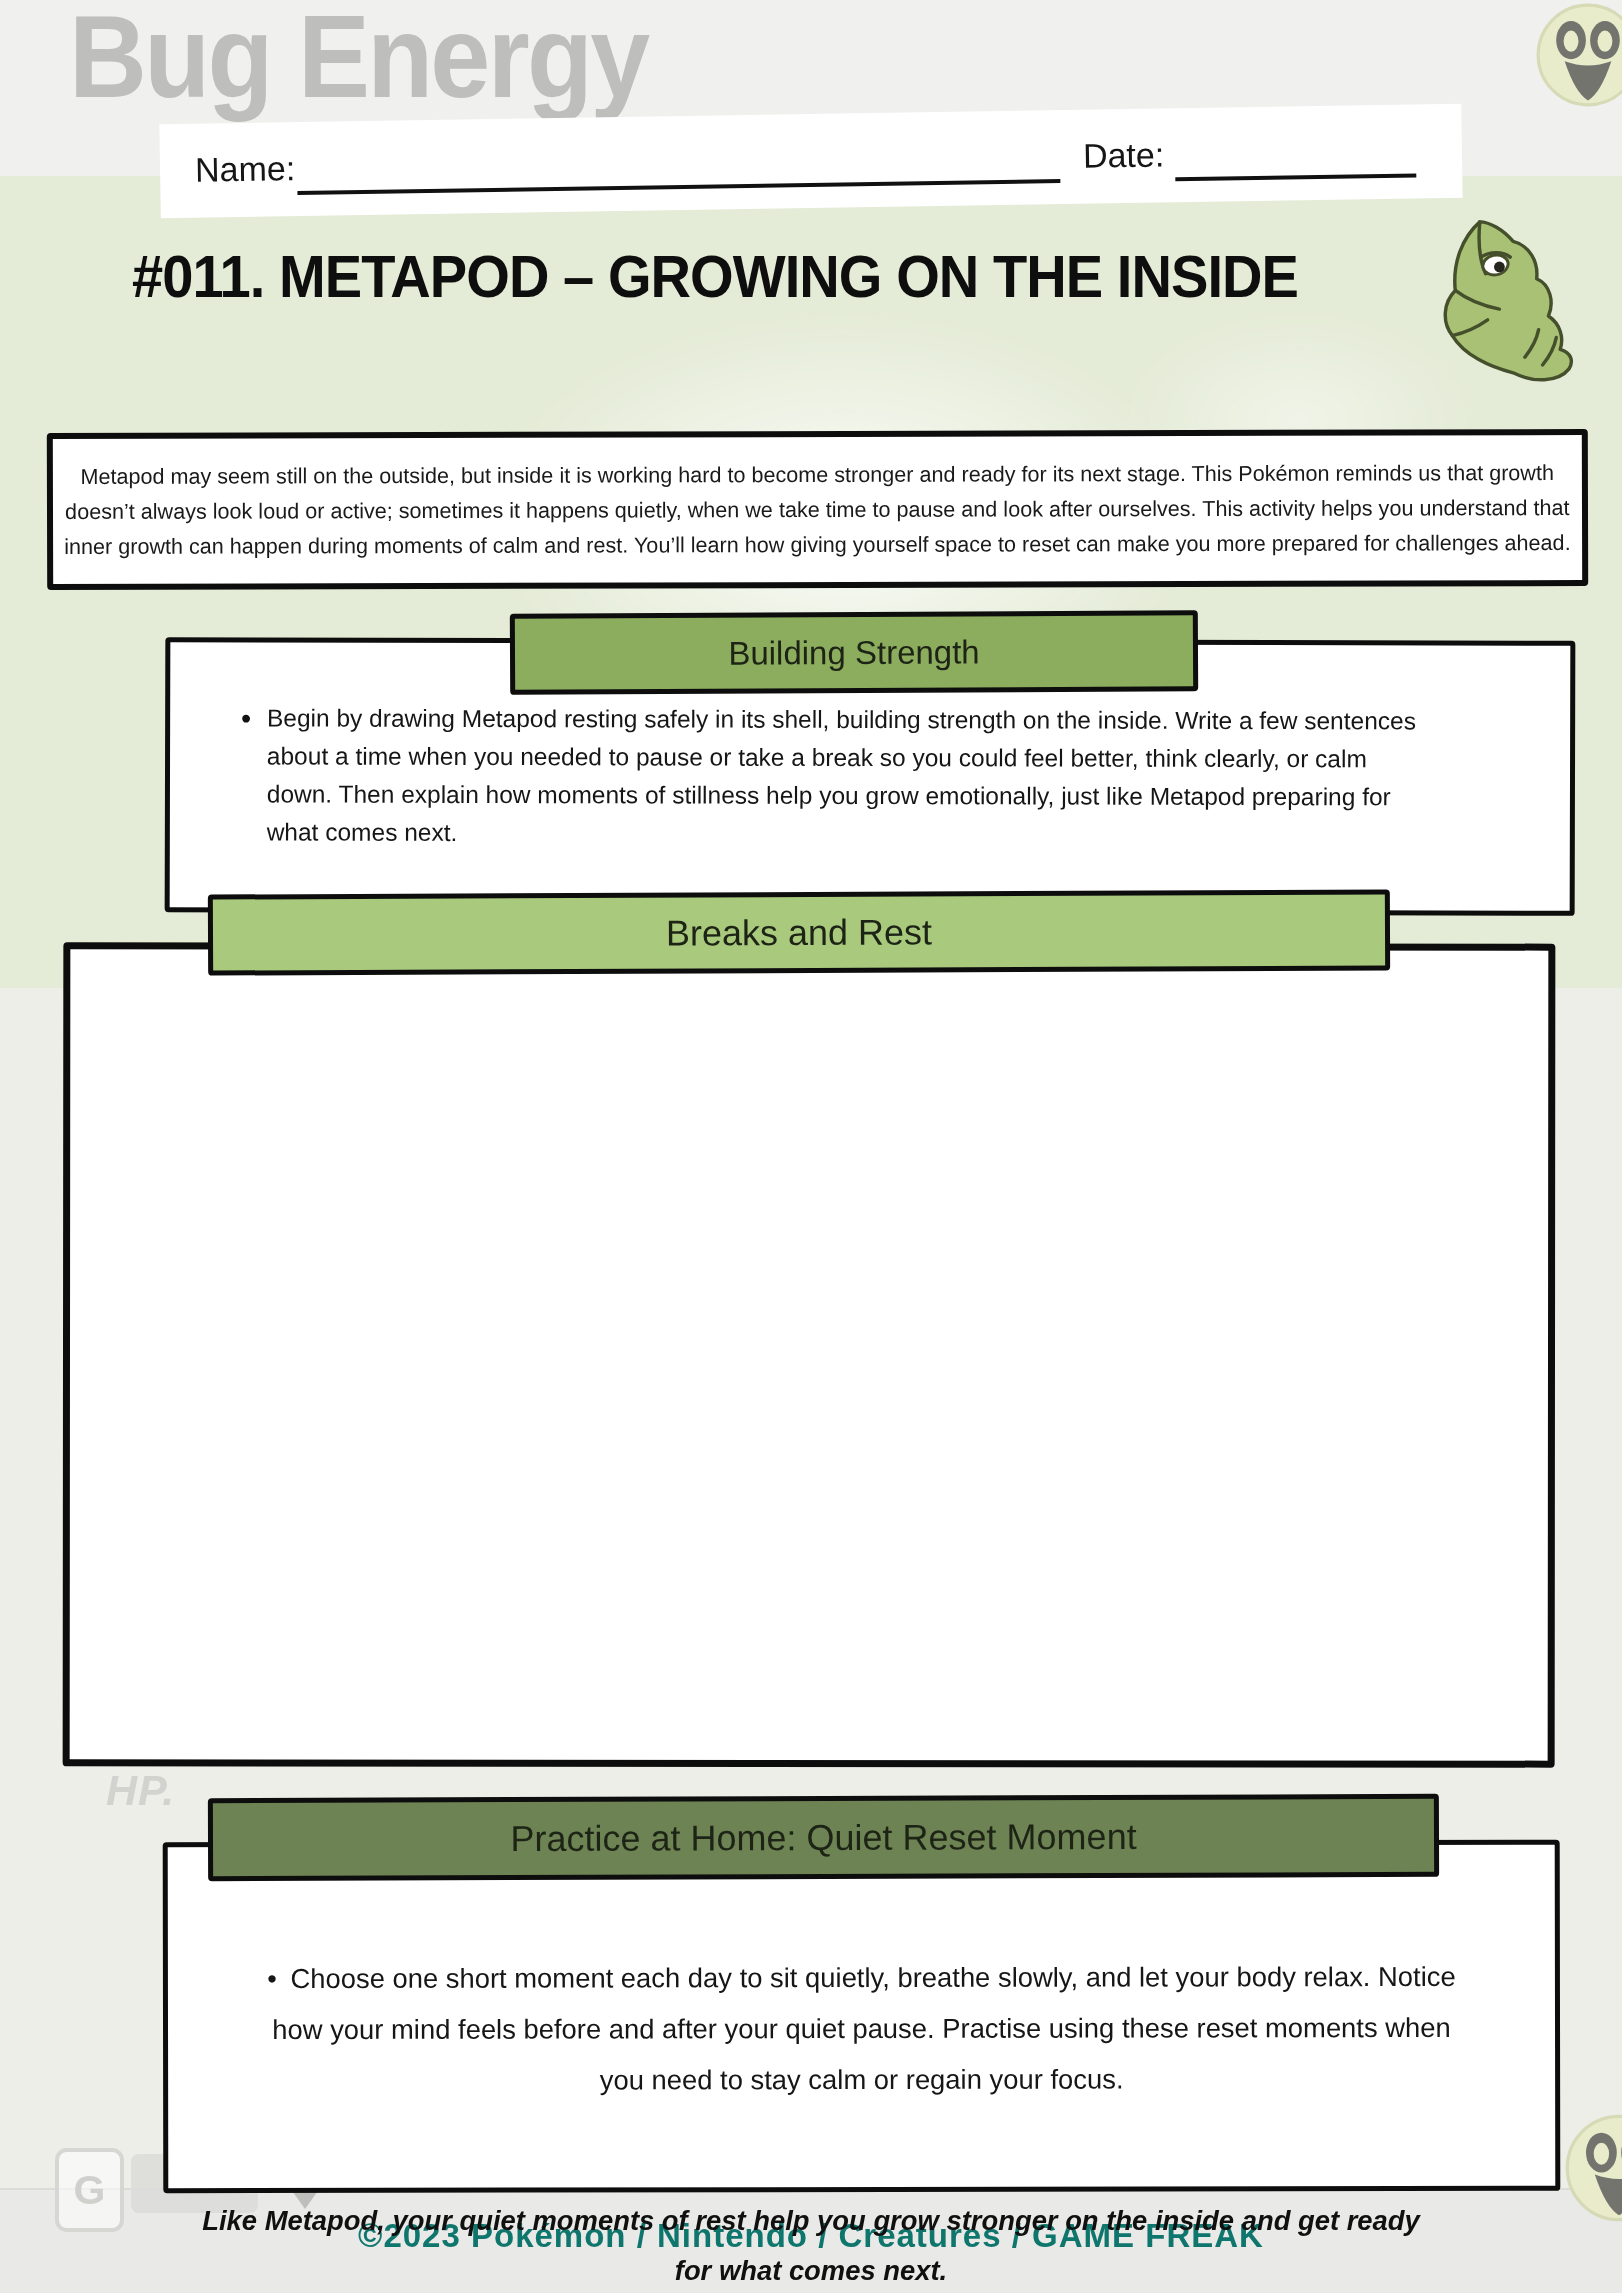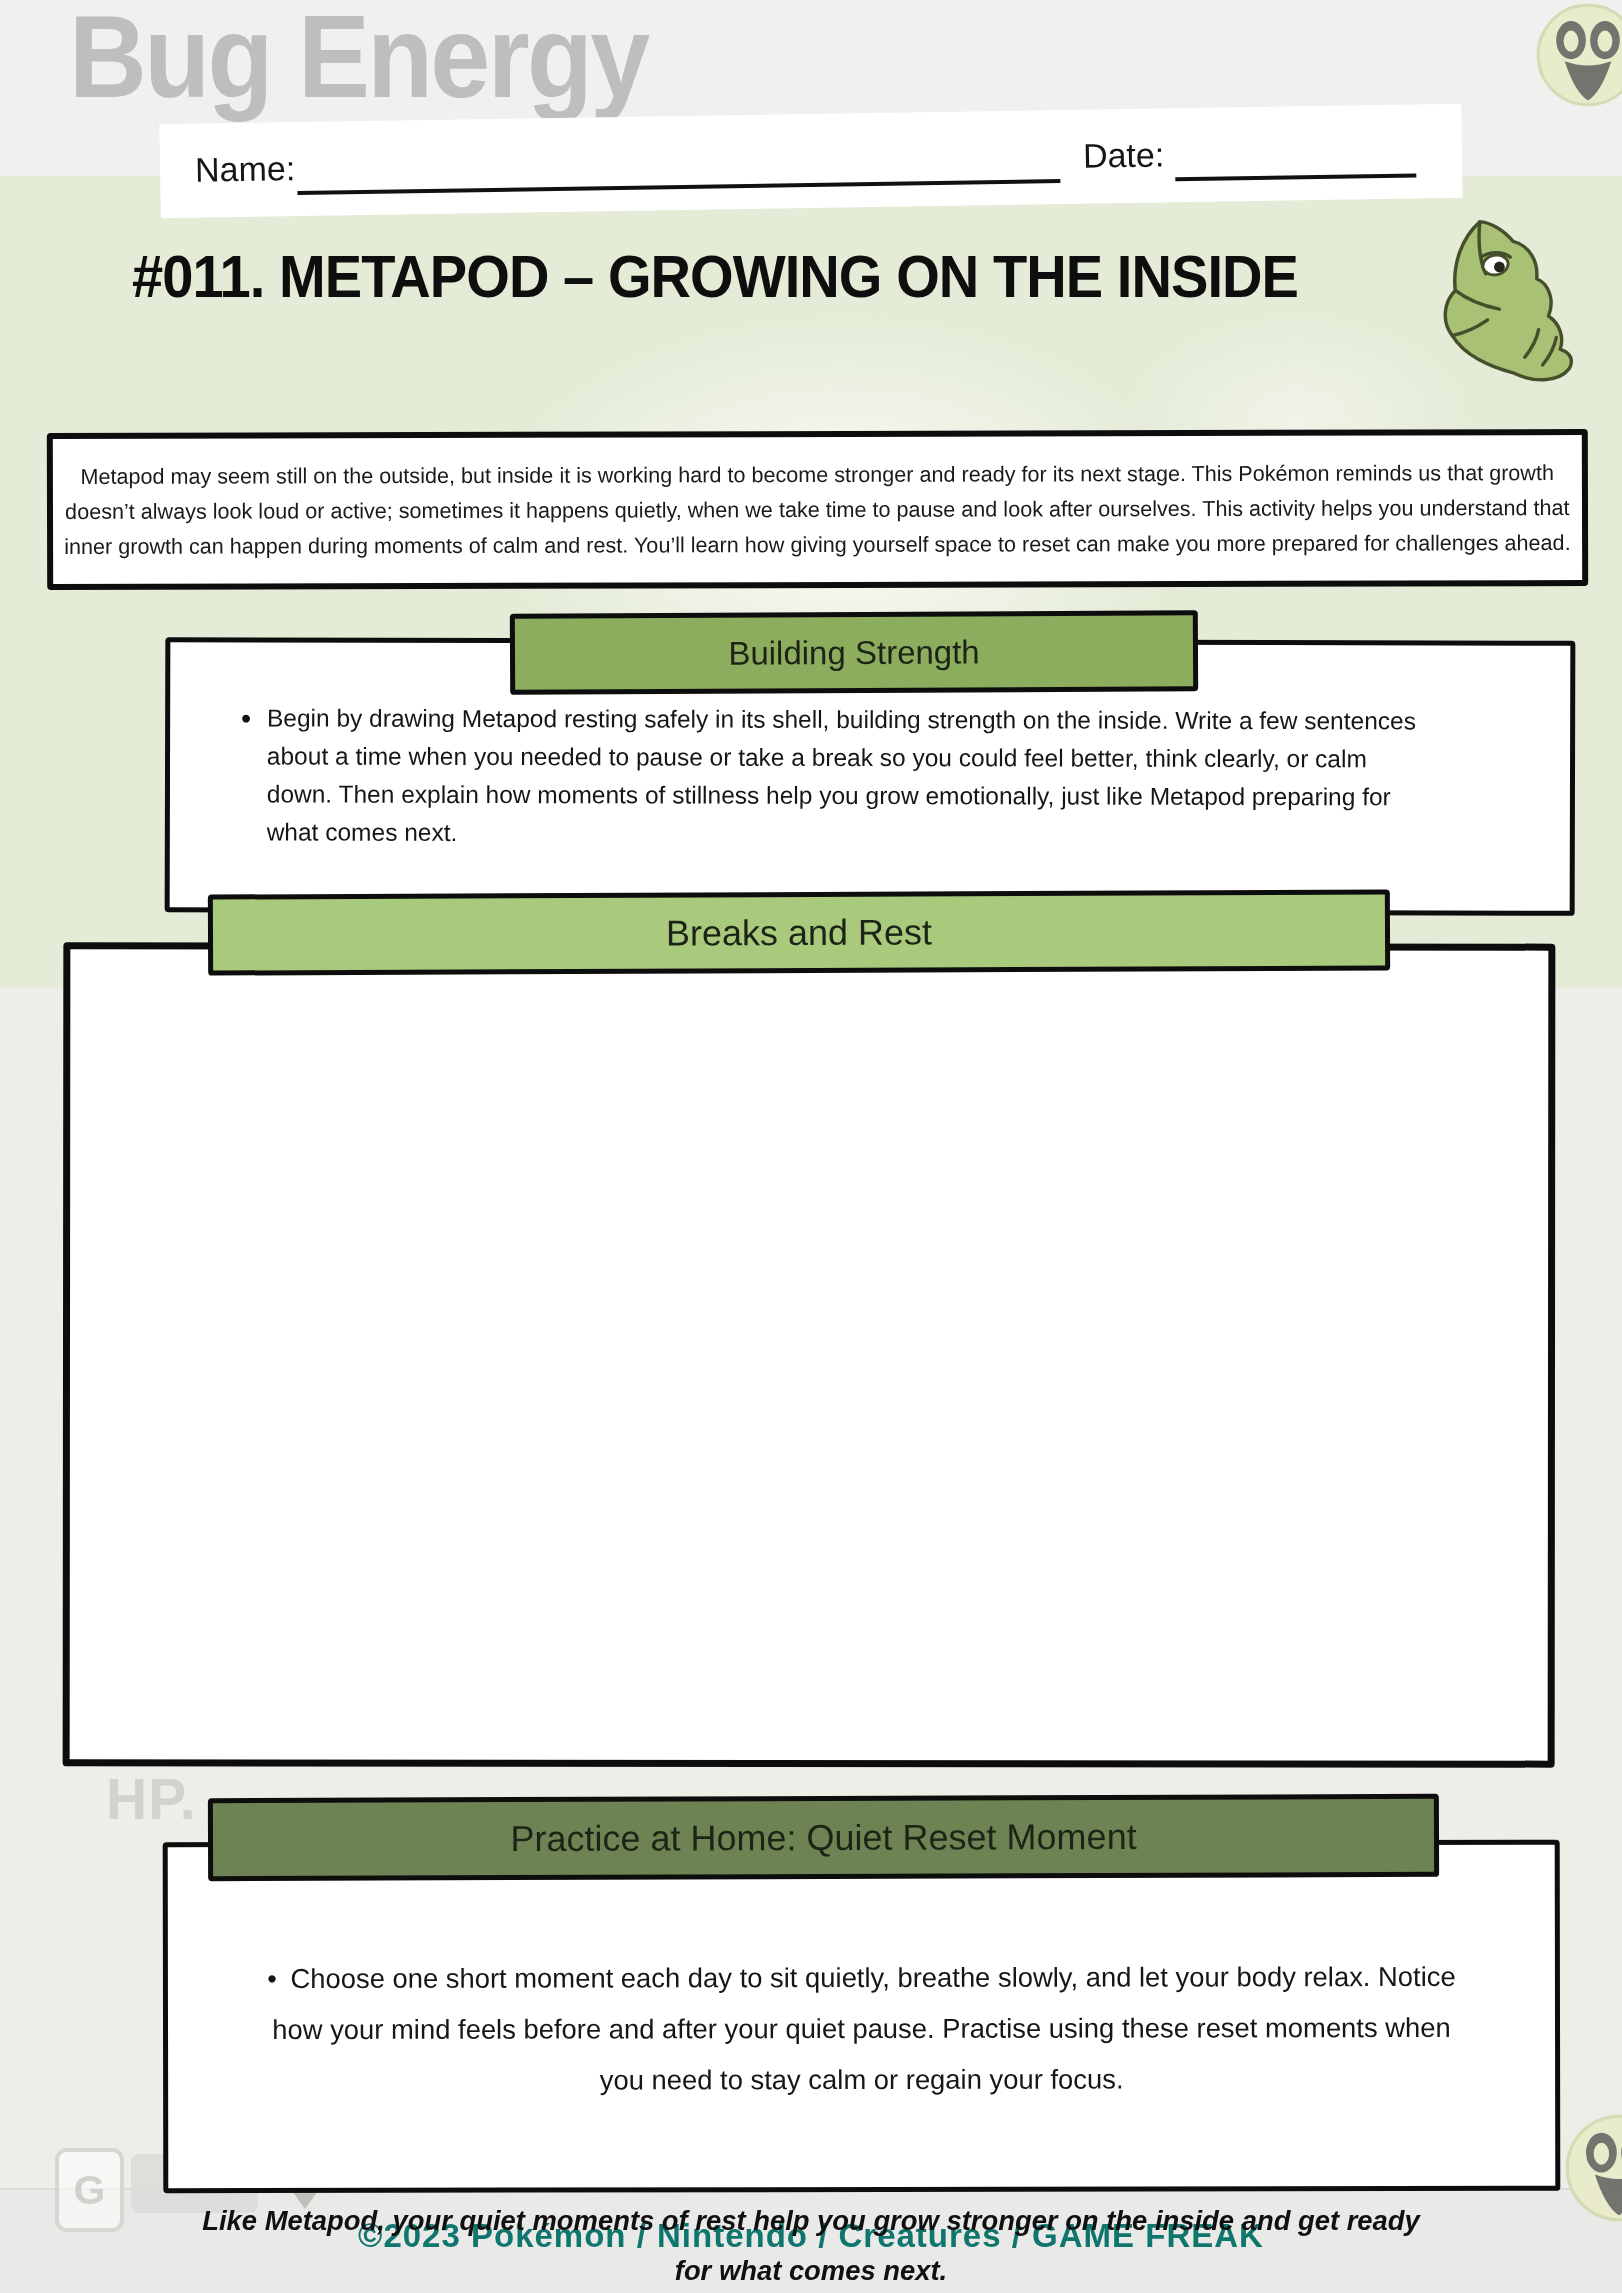--- a/index.html
+++ b/index.html
@@ -25,21 +25,21 @@
   .ghost-art{
     left:490px;top:821px;width:686px;height:98px;z-index:2;border-radius:49px;
     background:radial-gradient(ellipse at center, rgba(70,76,62,.30), rgba(70,76,62,0) 72%);
     filter:blur(6.9px);
   }
   
   .energy-watermark{
     left:69px;top:-9.8px;z-index:1;color:#bebebc;font-size:116px;font-weight:800;
     letter-spacing:-2.9px;transform:scaleX(.93);transform-origin:left top;white-space:nowrap;
   }
-  .hp-watermark{left:106px;top:1766px;z-index:2;color:#d2d2cf;font-size:57px;font-weight:600;letter-spacing:1px;}
+  .hp-watermark{left:106px;top:1766px;z-index:2;color:#d2d2cf;font-size:43px;font-weight:600;letter-spacing:1px;font-style:italic;}
   .copyright{
     left:0;top:2217px;width:1622px;z-index:1;text-align:center;
     color:#0f766e;font-size:33px;font-weight:700;letter-spacing:1px;
   }
   .grade-box{
     left:55px;top:2148px;width:61px;height:76px;z-index:2;border:4.9px solid #d6d6d3;border-radius:11.8px;
     display:flex;align-items:center;justify-content:center;color:#d0d0cd;font-size:41px;font-weight:700;
     background:rgba(255,255,255,.55);
   }
   .gray-block{left:131px;top:2154px;width:127px;height:59px;background:#dcdcd9;border-radius:7.8px;z-index:2;opacity:.9;}

